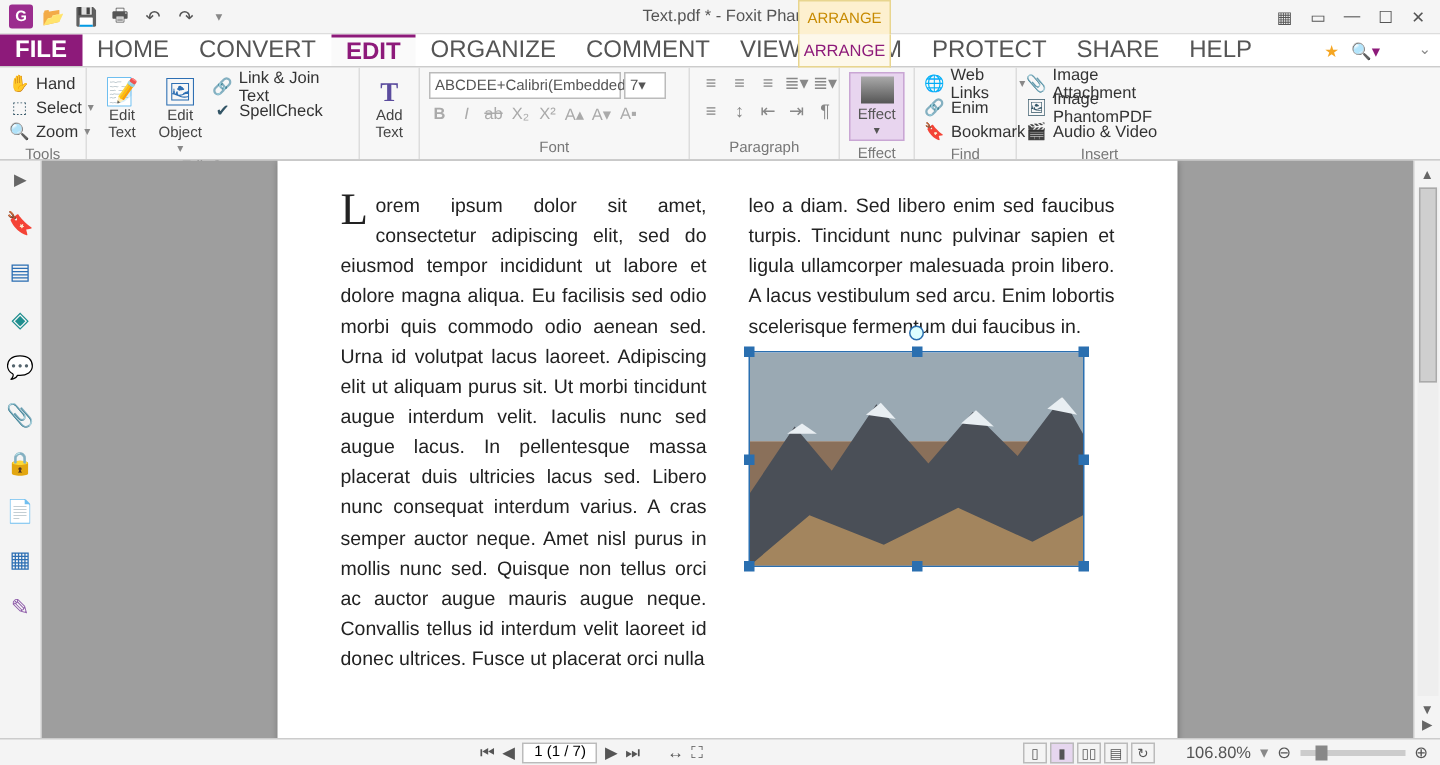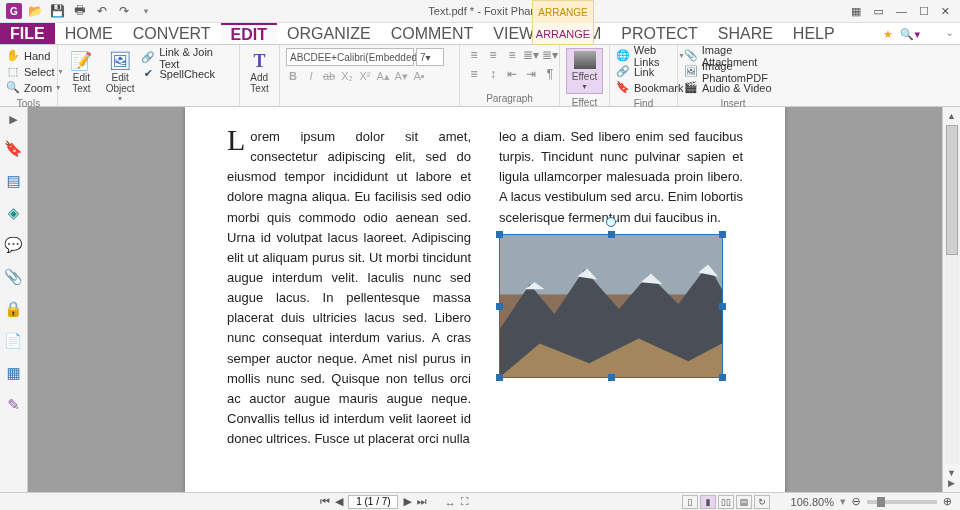--- a/index.html
+++ b/index.html
@@ -167,21 +167,21 @@
           </div>
       </div>
     </div>
     <div class="label">Edit Content</div>
   </div>
 
   <div class="rgroup" style="width:40px">
     <div class="body">
         <div class="rbtn-large">
           <span class="ic" style="color:#5b4c9e;font-weight:bold;font-family:serif">T</span>
-          <span style="white-space:pre-line;">Add
+          <span style="white-space:pre-line;text-align:center">Add
 Text</span>
         </div>
       </div>
     <div class="label"></div>
   </div>
 
   <div class="rgroup" style="width:180px">
     <div class="body">
         <div class="col" style="width:100%">
       <div class="fontdrop">
@@ -193,20 +193,21 @@
         <span style="font-style:italic">I</span>
         <span style="text-decoration:line-through">ab</span>
         <span>X₂</span>
         <span>X²</span>
         <span>A▴</span>
         <span>A▾</span>
         <span>A▪</span>
       </div>
     </div>
       </div>
+    <div class="label">Font</div>
   </div>
 
   <div class="rgroup" style="width:100px">
     <div class="body">
         <div class="col">
       <div class="pararow">
         <span>≡</span>
         <span>≡</span>
         <span>≡</span>
         <span>≣▾</span>
@@ -238,21 +239,21 @@
   <div class="rgroup" style="width:68px">
     <div class="body">
         <div class="col">
       <div class="rbtn-small">
             <span class="ic">🌐</span>
             <span>Web Links</span>
             <span style="font-size:8px;color:#888">▾</span>
           </div>
       <div class="rbtn-small">
             <span class="ic">🔗</span>
-            <span>Link</span>
+            <span>Enim</span>
           </div>
       <div class="rbtn-small">
             <span class="ic">🔖</span>
             <span>Bookmark</span>
           </div>
     </div>
       </div>
     <div class="label">Find</div>
   </div>
 

